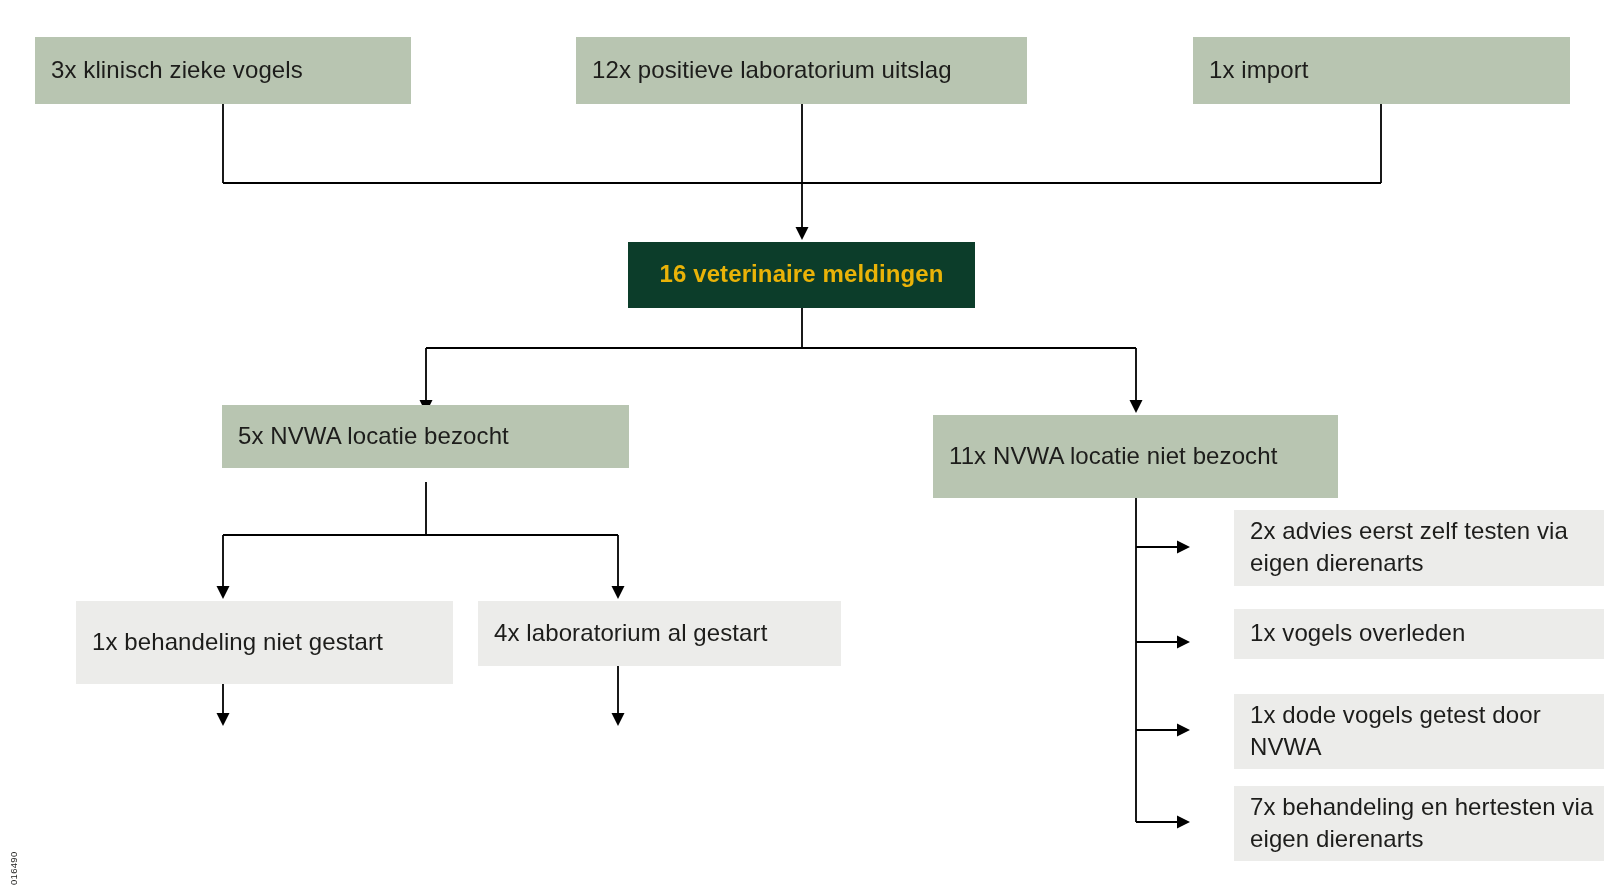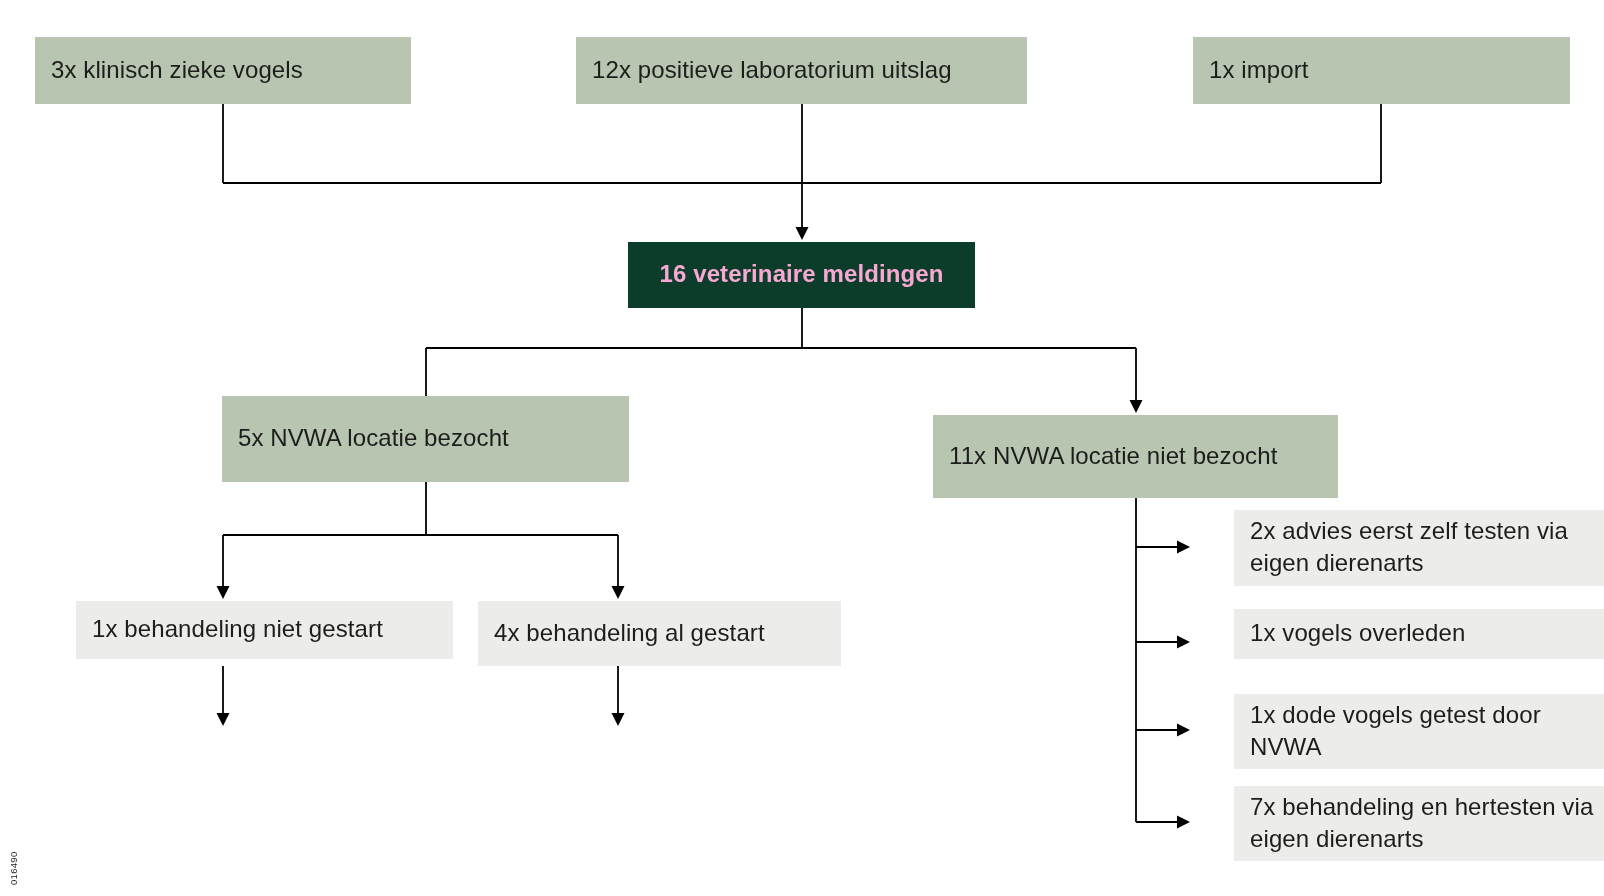--- a/index.html
+++ b/index.html
@@ -47,21 +47,21 @@
     box-sizing: border-box;
     font-size: 24px;
     line-height: 1.33;
     color: var(--text);
     letter-spacing: 0.1px;
   }
   .node.sage { background: var(--sage); }
   .node.gray { background: var(--light-gray); margin-left: 41px; }
   .node.dark {
     background: var(--dark-green);
-    color: #f9a8d4;
+    color: #eab308;
     font-weight: bold;
     justify-content: center;
     text-align: center;
   }
   .node .label-pad { padding: 4px 14px 6px 16px; }
   .node.dark .label-pad { padding: 4px 10px 6px 10px; }
   .footnote {
     position: absolute;
     left: 8px;
     top: 845px;
@@ -117,32 +117,32 @@
     <span class="label-pad">12x positieve laboratorium uitslag</span>
   </div>
   <div class="node sage" style="left:1193px;top:37px;width:377px;height:67px">
     <span class="label-pad">1x import</span>
   </div>
 
   <div class="node dark" style="left:628px;top:242px;width:347px;height:66px">
     <span class="label-pad">16 veterinaire meldingen</span>
   </div>
 
-  <div class="node sage" style="left:222px;top:396px;width:407px;height:86px">
+  <div class="node sage" style="left:222px;top:405px;width:407px;height:63px">
     <span class="label-pad">5x NVWA locatie bezocht</span>
   </div>
   <div class="node sage" style="left:933px;top:415px;width:405px;height:83px">
     <span class="label-pad">11x NVWA locatie niet bezocht</span>
   </div>
 
-  <div class="node gray" style="left:35px;top:601px;width:377px;height:58px">
+  <div class="node gray" style="left:35px;top:601px;width:377px;height:83px">
     <span class="label-pad">1x behandeling niet gestart</span>
   </div>
   <div class="node gray" style="left:437px;top:601px;width:363px;height:65px">
-    <span class="label-pad">4x behandeling al gestart</span>
+    <span class="label-pad">4x laboratorium al gestart</span>
   </div>
 
   <div class="node gray" style="left:1193px;top:510px;width:377px;height:76px">
     <span class="label-pad">2x advies eerst zelf testen via eigen dierenarts</span>
   </div>
   <div class="node gray" style="left:1193px;top:609px;width:377px;height:50px">
     <span class="label-pad">1x vogels overleden</span>
   </div>
   <div class="node gray" style="left:1193px;top:694px;width:377px;height:75px">
     <span class="label-pad">1x dode vogels getest door NVWA</span>

